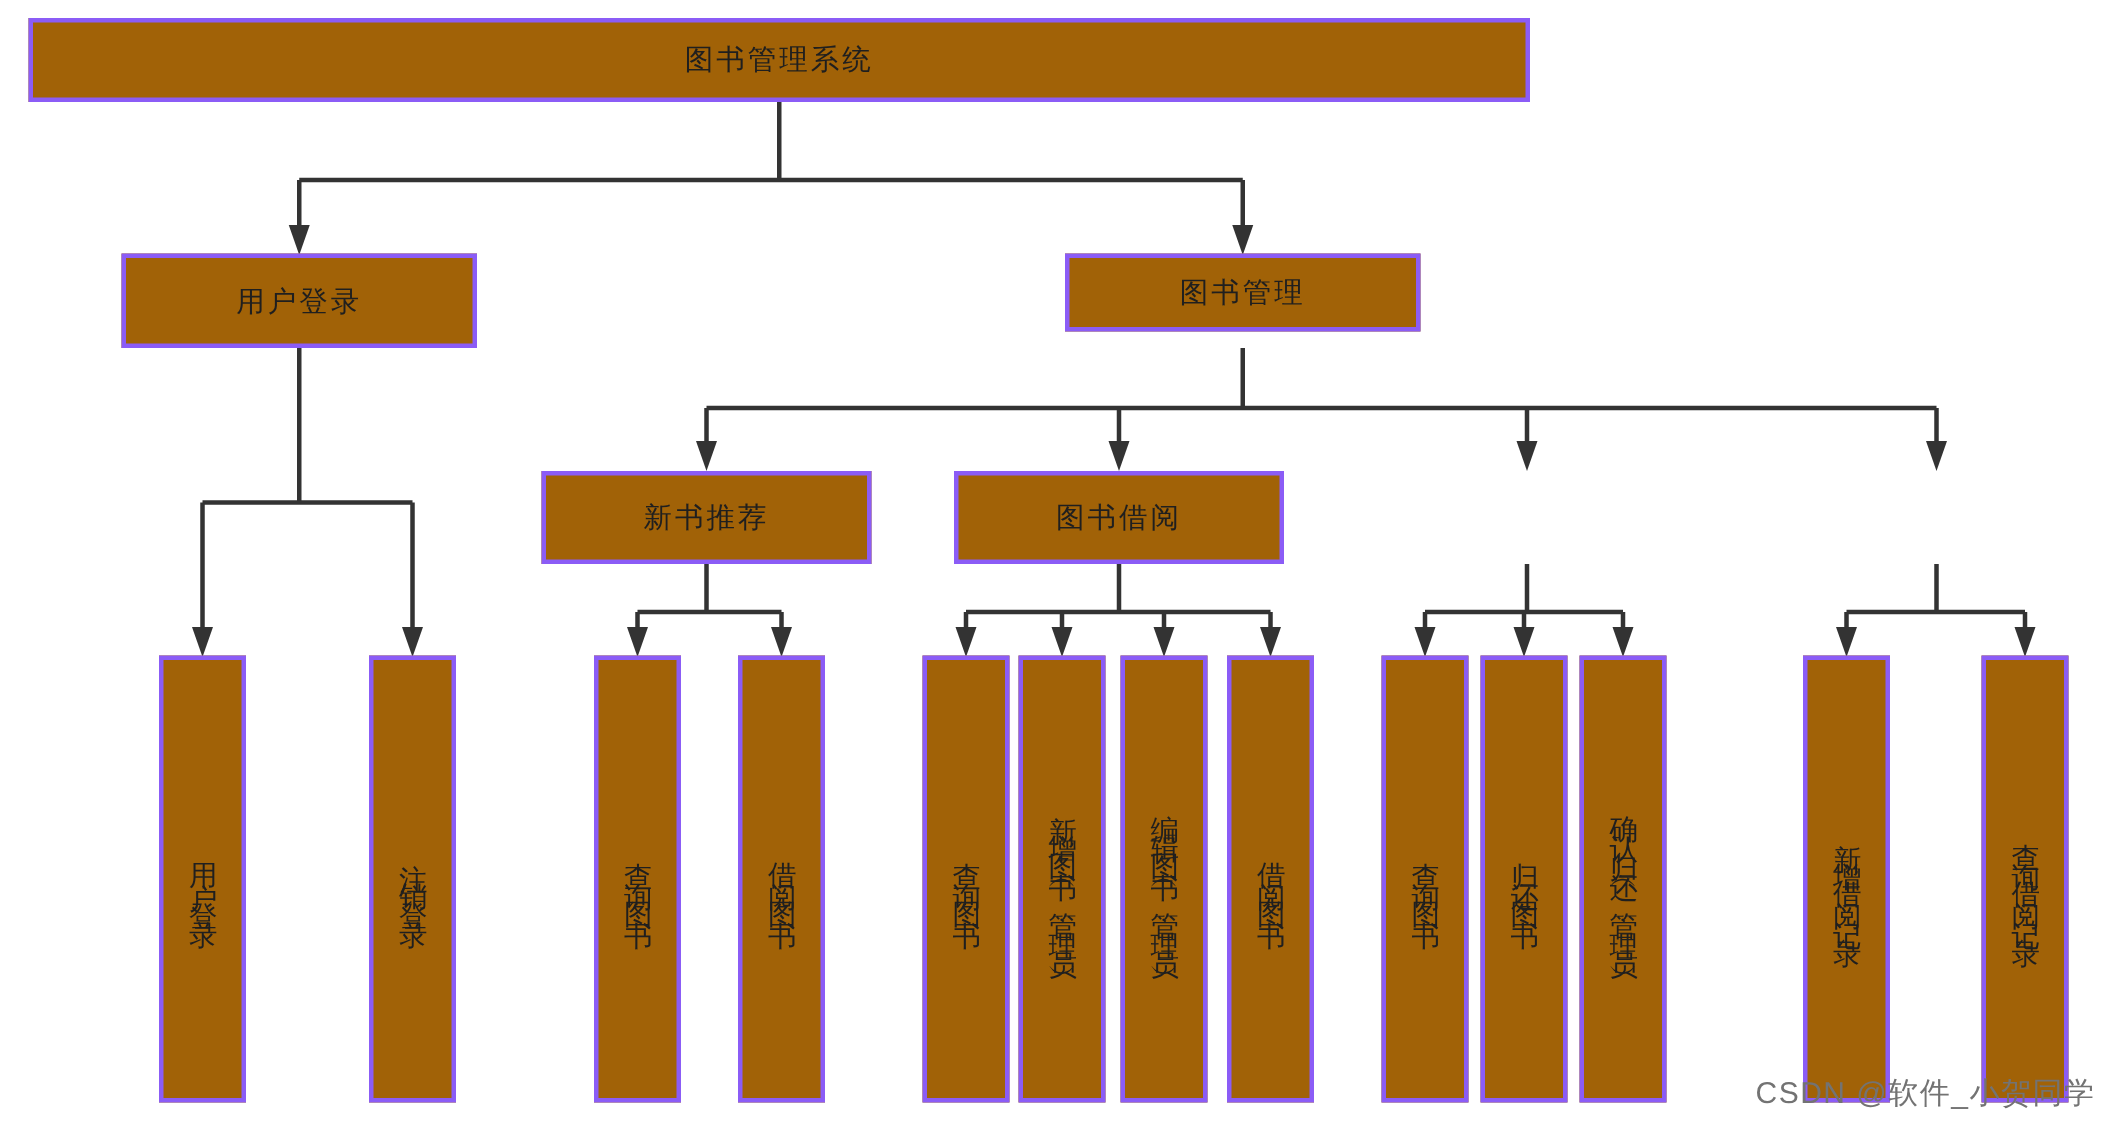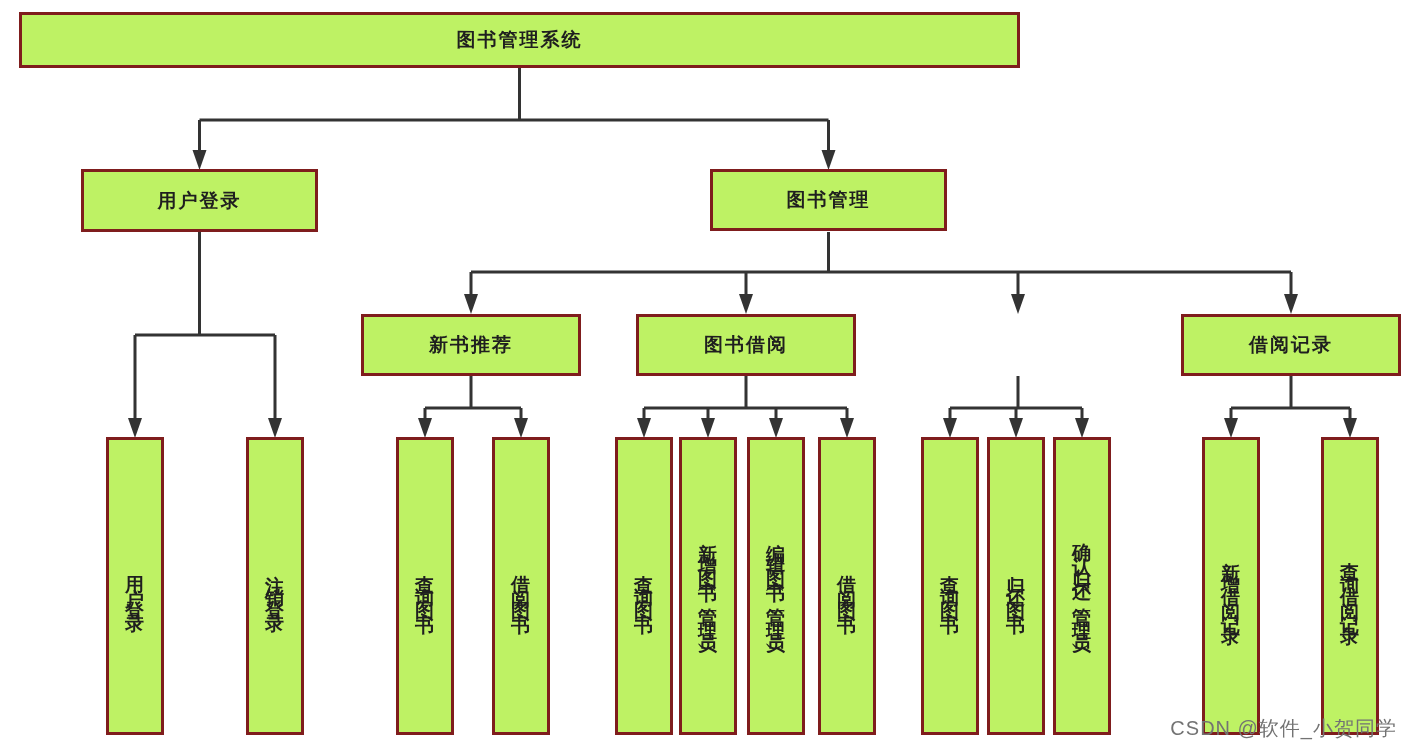--- a/index.html
+++ b/index.html
@@ -1,22 +1,22 @@
 <!DOCTYPE html>
 <html><head>
 <meta charset="utf-8">
 <style>
   html,body{margin:0;padding:0;background:#ffffff;}
   .stage{
     position:relative;width:1405px;height:747px;background:#ffffff;
     font-family:"Liberation Sans","DejaVu Sans",sans-serif;color:#1f1f1f;overflow:hidden;
   }
   .box{
-    position:absolute;box-sizing:border-box;border:3px solid #7f1d1d;background:#bef264;
-    display:flex;align-items:center;justify-content:center;z-index:2;font-weight:bold;
+    position:absolute;box-sizing:border-box;border:3px solid #8b5cf6;background:#a16207;
+    display:flex;align-items:center;justify-content:center;z-index:2;
   }
   .box .lbl{font-size:19px;letter-spacing:2px;white-space:nowrap;}
   .box .vtext{
     writing-mode:vertical-rl;text-orientation:mixed;
     font-size:19px;letter-spacing:13px;line-height:1;
   }
   svg.connectors{position:absolute;left:0;top:0;z-index:1;pointer-events:none;}
   .watermark{
     position:absolute;right:8px;bottom:5px;z-index:6;
     font-size:20px;color:#737373;letter-spacing:1px;white-space:nowrap;
@@ -60,32 +60,29 @@
     </g>
   </svg>
 
   <div class="box" style="left:19px;top:12px;width:1001px;height:56px">
     <span class="lbl">图书管理系统</span>
   </div>
 
   <div class="box" style="left:81px;top:169px;width:237px;height:63px">
     <span class="lbl">用户登录</span>
   </div>
-  <div class="box" style="left:710px;top:169px;width:237px;height:62px">
+  <div class="box" style="left:710px;top:169px;width:237px;height:52px">
     <span class="lbl">图书管理</span>
   </div>
 
   <div class="box" style="left:361px;top:314px;width:220px;height:62px">
     <span class="lbl">新书推荐</span>
   </div>
   <div class="box" style="left:636px;top:314px;width:220px;height:62px">
     <span class="lbl">图书借阅</span>
-  </div>
-  <div class="box" style="left:1181px;top:314px;width:220px;height:62px">
-    <span class="lbl">借阅记录</span>
   </div>
 
   <div class="box" style="left:106px;top:437px;width:58px;height:298px">
     <span class="vtext">用户登录</span>
   </div>
   <div class="box" style="left:246px;top:437px;width:58px;height:298px">
     <span class="vtext">注销登录</span>
   </div>
 
   <div class="box" style="left:396px;top:437px;width:58px;height:298px">

